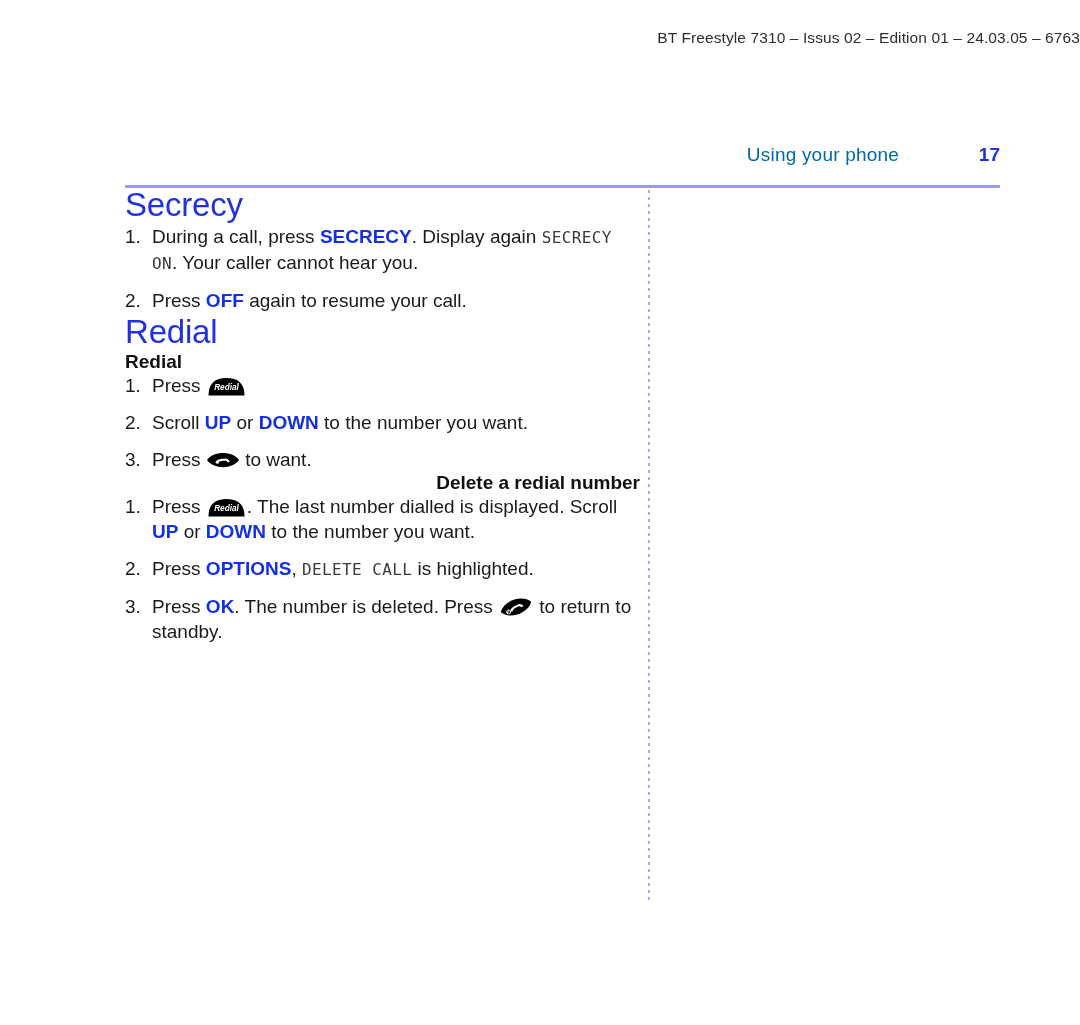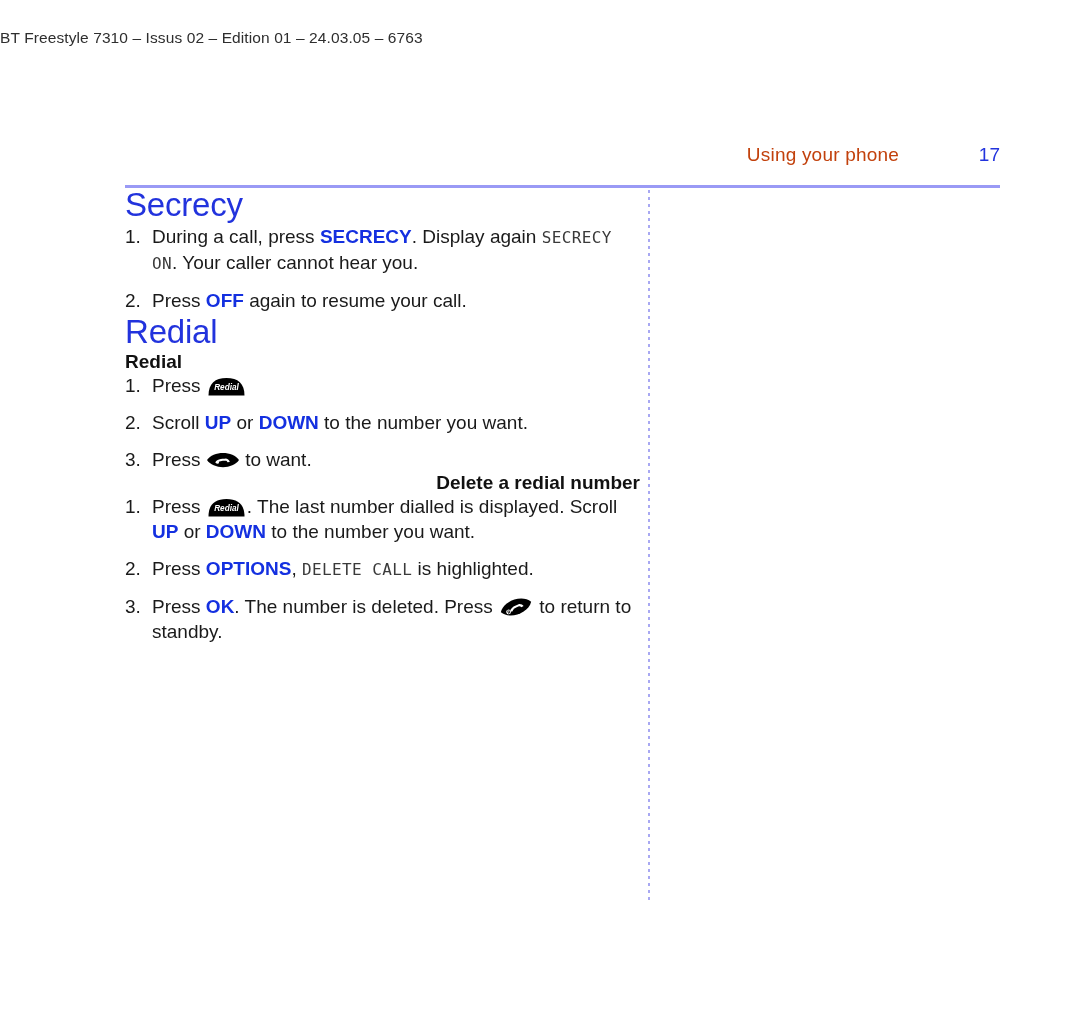--- a/index.html
+++ b/index.html
@@ -15,49 +15,49 @@
     color: #1a1a1a;
     -webkit-font-smoothing: antialiased;
   }
 
   
   .doc-header {
     position: absolute;
     top: 29px;
     left: 0;
     width: 1080px;
-    text-align: left;
+    text-align: right;
     font-size: 15.5px;
     color: #2e2e2e;
     letter-spacing: 0.1px;
   }
 
   
   .page-head {
     position: absolute;
     top: 144px;
     left: 125px;
     width: 875px;
     height: 30px;
   }
   .section-title {
     position: absolute;
     right: 101px;
     top: 0;
     font-size: 19px;
-    color: #c2410c;
+    color: #0369a1;
     letter-spacing: 0.2px;
     white-space: nowrap;
   }
   .folio {
     position: absolute;
     right: 0;
     top: 0;
     font-size: 19px;
-    font-weight: normal;
+    font-weight: bold;
     color: #2233dd;
   }
 
   .head-rule {
     position: absolute;
     top: 185px;
     left: 125px;
     width: 875px;
     height: 3px;
     background: #9a9af5;

